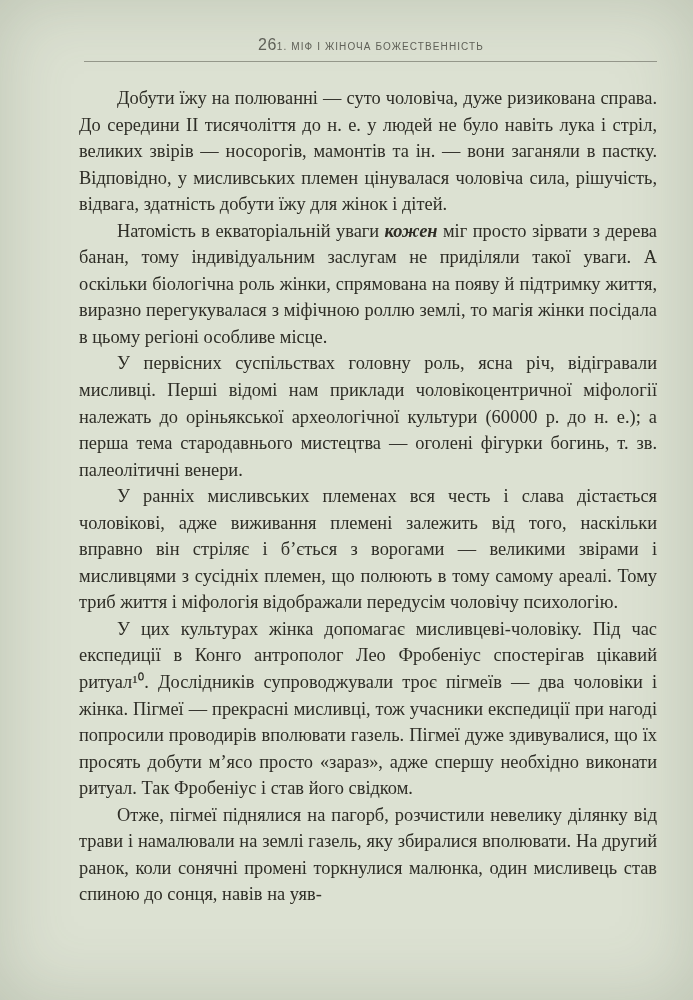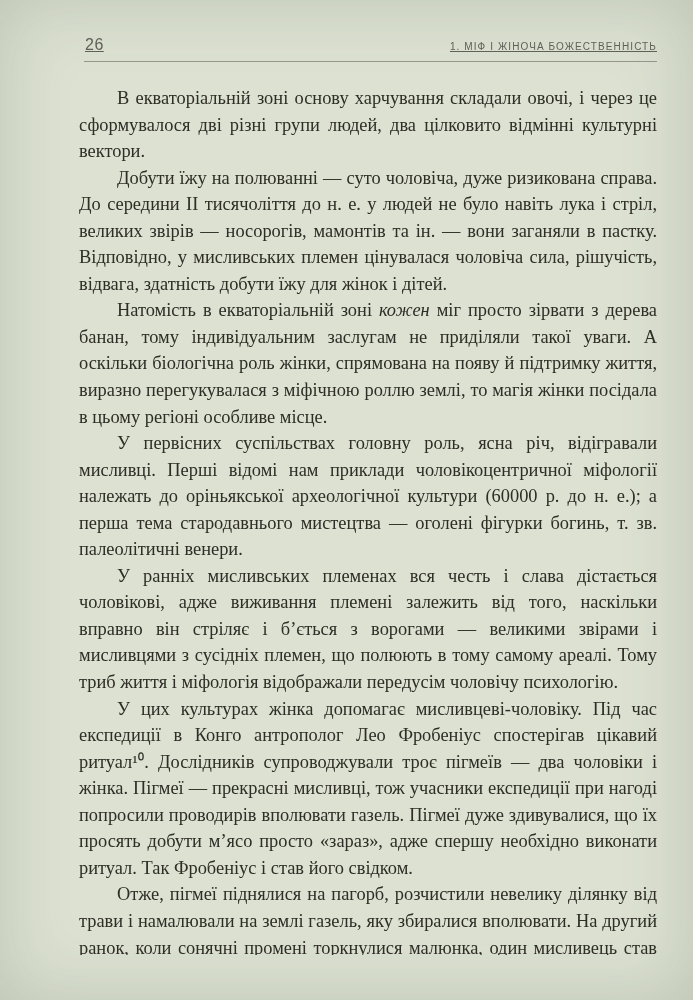--- a/index.html
+++ b/index.html
@@ -11,25 +11,24 @@
     overflow: hidden;
     font-family: "Liberation Serif", serif;
     box-shadow: inset 0 0 70px rgba(84, 95, 74, 0.22);
   }
   .pagehead {
     position: absolute;
     left: 85px;
     right: 36px;
     top: 36px;
     display: flex;
-    justify-content: space-between;
+    justify-content: center;
     align-items: baseline;
     font-family: "Liberation Sans", sans-serif;
     color: var(--header-ink, #5f6057);
-    text-decoration: underline;
   }
   .pagenum { font-size: 16px; letter-spacing: 0.5px; }
   .chapter { font-size: 10px; letter-spacing: 1.1px; }
   .rule {
     position: absolute;
     left: 84px;
     top: 61px;
     width: 573px;
     height: 0;
     border-top: 1.5px solid var(--rule, #87897e);
@@ -42,33 +41,32 @@
     width: 578px;
     height: 870px;
     overflow: hidden;
     color: var(--ink, #2e2d26);
     font-size: 18.4px;
     line-height: 26.55px;
     text-align: justify;
     text-justify: inter-word;
   }
   .para { margin: 0; text-indent: 38px; }
-  .it { font-style: italic; }
+  .it { font-style: italic; font-weight: bold; }
 </style>
 </head>
 <body>
 
 <div class="page" style="--paper: #dce1d2; --ink: #2e2d26; --header-ink: #5f6057; --rule: #87897e;">
   <header class="pagehead">
     <span class="pagenum">26</span>
     <span class="chapter">1. МІФ І ЖІНОЧА БОЖЕСТВЕННІСТЬ</span>
   </header>
   <div class="rule"></div>
   <main class="body">
-      <p class="para"><span>В екваторіальній зоні основу харчування складали овочі, і через це сформувалося дві різні групи людей, два цілковито відмінні культурні вектори.</span></p>
       <p class="para"><span>Добути їжу на полюванні — суто чоловіча, дуже ризикована справа. До середини II тисячоліття до н. е. у людей не було навіть лука і стріл, великих звірів — носорогів, мамонтів та ін. — вони заганяли в пастку. Відповідно, у мисливських племен цінувалася чоловіча сила, рішучість, відвага, здатність добути їжу для жінок і дітей.</span></p>
-      <p class="para"><span>Натомість в екваторіальній зоні </span><span class="it">кожен</span><span> міг просто зірвати з дерева банан, тому індивідуальним заслугам не приділяли такої уваги. А оскільки біологічна роль жінки, спрямована на появу й підтримку життя, виразно перегукувалася з міфічною роллю землі, то магія жінки посідала в цьому регіоні особливе місце.</span></p>
+      <p class="para"><span>Натомість в екваторіальній уваги </span><span class="it">кожен</span><span> міг просто зірвати з дерева банан, тому індивідуальним заслугам не приділяли такої уваги. А оскільки біологічна роль жінки, спрямована на появу й підтримку життя, виразно перегукувалася з міфічною роллю землі, то магія жінки посідала в цьому регіоні особливе місце.</span></p>
       <p class="para"><span>У первісних суспільствах головну роль, ясна річ, відігравали мисливці. Перші відомі нам приклади чоловікоцентричної міфології належать до оріньякської археологічної культури (60000 р. до н. е.); а перша тема стародавнього мистецтва — оголені фігурки богинь, т. зв. палеолітичні венери.</span></p>
       <p class="para"><span>У ранніх мисливських племенах вся честь і слава дістається чоловікові, адже виживання племені залежить від того, наскільки вправно він стріляє і б’ється з ворогами — великими звірами і мисливцями з сусідніх племен, що полюють в тому самому ареалі. Тому триб життя і міфологія відображали передусім чоловічу психологію.</span></p>
       <p class="para"><span>У цих культурах жінка допомагає мисливцеві-чоловіку. Під час експедиції в Конго антрополог Лео Фробеніус спостерігав цікавий ритуал¹⁰. Дослідників супроводжували троє пігмеїв — два чоловіки і жінка. Пігмеї — прекрасні мисливці, тож учасники експедиції при нагоді попросили проводирів вполювати газель. Пігмеї дуже здивувалися, що їх просять добути м’ясо просто «зараз», адже спершу необхідно виконати ритуал. Так Фробеніус і став його свідком.</span></p>
       <p class="para"><span>Отже, пігмеї піднялися на пагорб, розчистили невелику ділянку від трави і намалювали на землі газель, яку збиралися вполювати. На другий ранок, коли сонячні промені торкнулися малюнка, один мисливець став спиною до сонця, навів на уяв-</span></p>
     </main>
 </div>
 
 </body></html>

